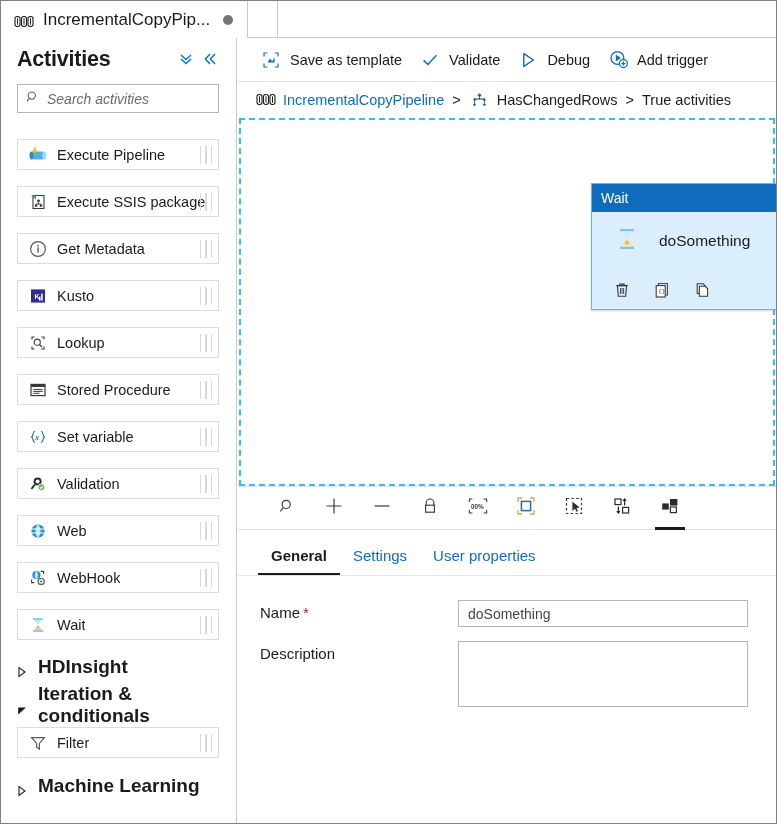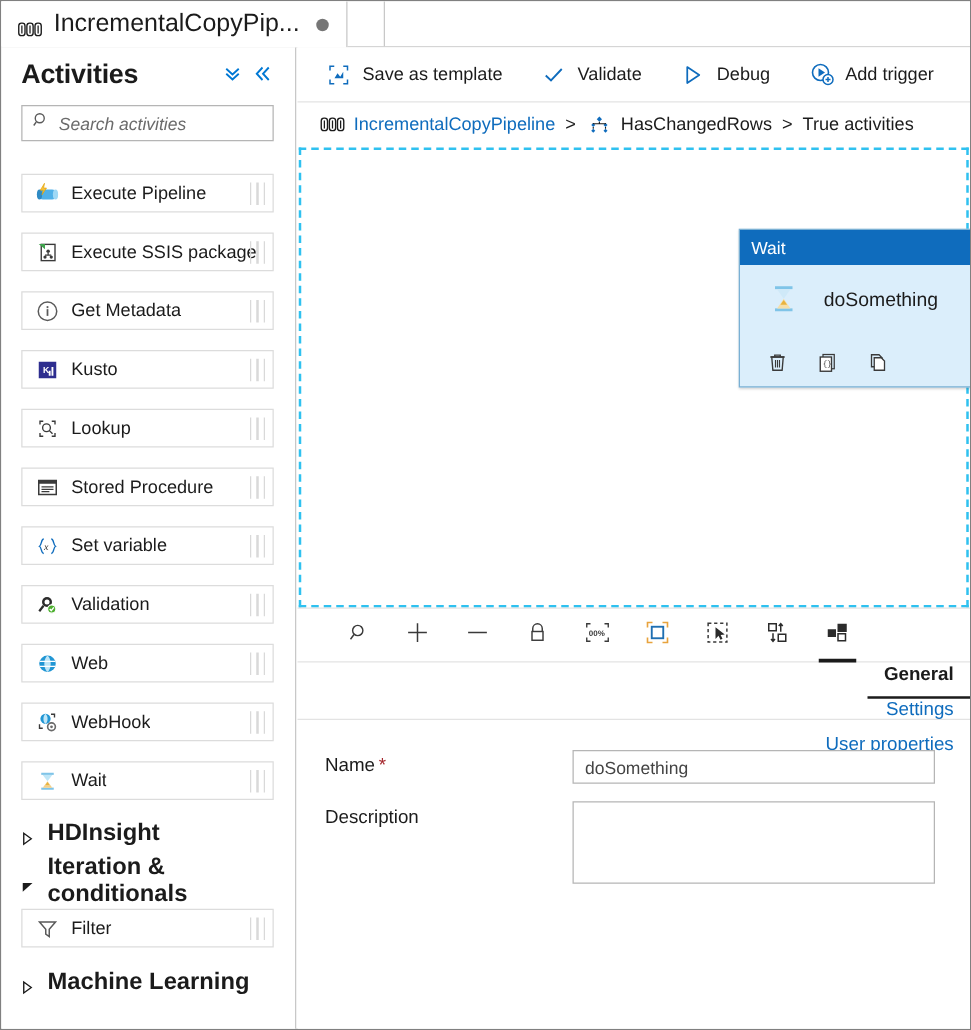--- a/index.html
+++ b/index.html
@@ -24,21 +24,21 @@
     background: #ffffff;
     border-bottom: 1px solid #c8c8c8;
     display: flex; align-items: stretch;
   }
   .doc-tab {
     display: flex; align-items: center; gap: 9px;
     padding: 0 14px 0 13px;
     height: 37px;
     border-right: 1px solid #c8c8c8;
     background: #fff;
-    font-size: 20px;
+    font-size: 17px;
     color: #1b1b1b;
     white-space: nowrap;
   }
   .tab-icon { width: 20px; height: 13px; flex: 0 0 auto; }
   .tab-dirty {
     width: 10px; height: 10px; border-radius: 50%;
     background: #767676; flex: 0 0 auto; margin-left: 4px;
   }
   .tab-filler { flex: 1 1 auto; border-right: 1px solid #c8c8c8; max-width: 30px;}
 
@@ -108,21 +108,21 @@
   }
   .grp-caret { width: 10px; height: 12px; flex: 0 0 auto; }
 
   
   #right-pane {
     position: absolute; left: 237px; top: 37px;
     width: 538px; height: 786px; background: #fff;
   }
   #cmdbar {
     height: 44px; border-bottom: 1px solid #e3e3e3;
-    display: flex; align-items: center; gap: 13px; padding-left: 18px;
+    display: flex; align-items: center; gap: 0; padding-left: 18px;
     background: #fff;
   }
   .cmd {
     display: flex; align-items: center; gap: 8px;
     height: 44px; padding: 0 13px 0 4px;
     font-size: 14.5px; color: #1b1b1b; white-space: nowrap;
   }
   .cmd .ci { width: 22px; height: 22px; display:flex; align-items:center; justify-content:center; }
 
   #breadcrumb {
@@ -175,21 +175,20 @@
   }
   .ctb-underline {
     position: absolute; left: 9px; right: 9px; bottom: 0px; height: 3px; background: #1b1b1b;
   }
 
   
   #prop-tabs {
     position: absolute; left: 0; top: 493px; width: 538px; height: 45px;
     display: flex; align-items: flex-end; padding-left: 20px;
     border-bottom: 1px solid #e3e3e3;
-    flex-direction: column;
   }
   .ptab {
     position: relative;
     padding: 0 13px 11px 13px;
     font-size: 15px; color: #0f6cbd;
   }
   .ptab.active { color: #1b1b1b; font-weight: 700; }
   .ptab.active::after {
     content: ""; position: absolute; left: 0; right: 0; bottom: 0;
     height: 2.5px; background: #1b1b1b;

